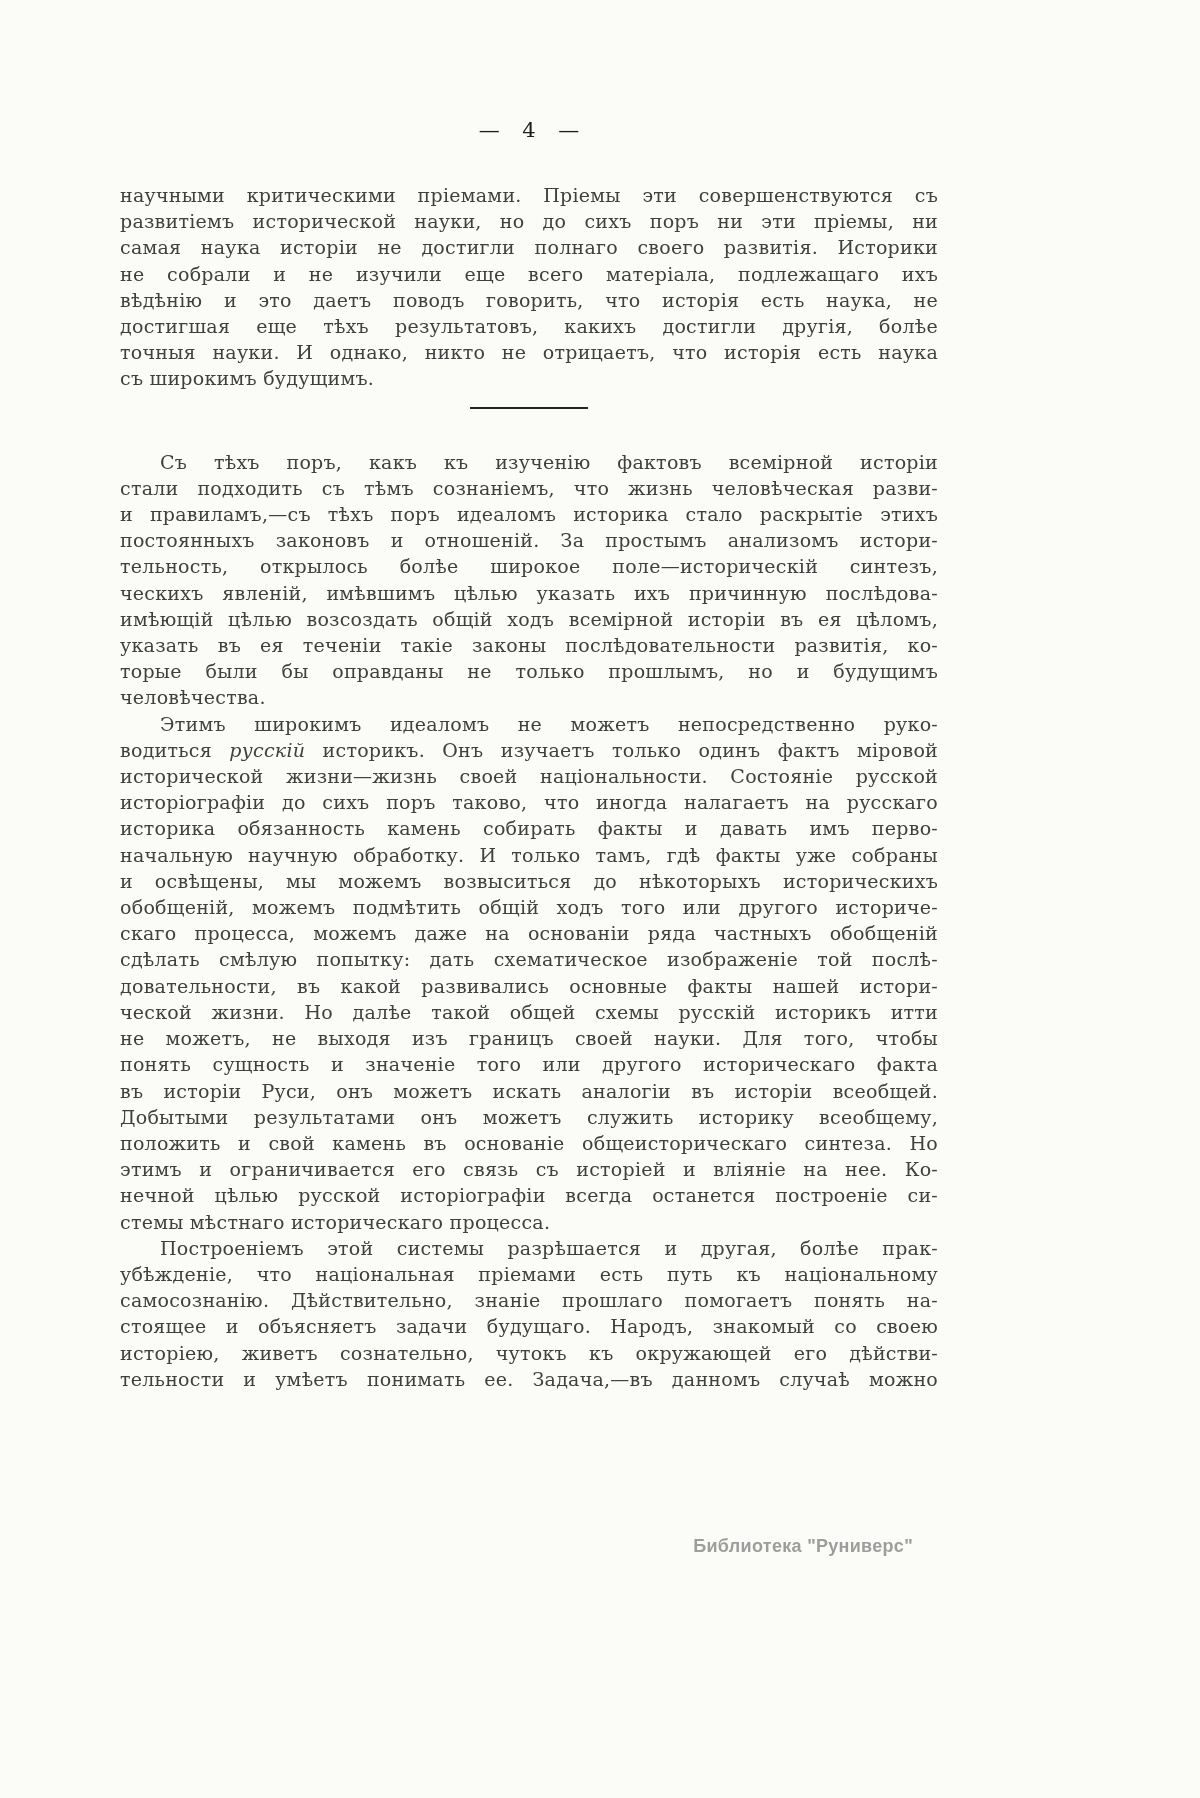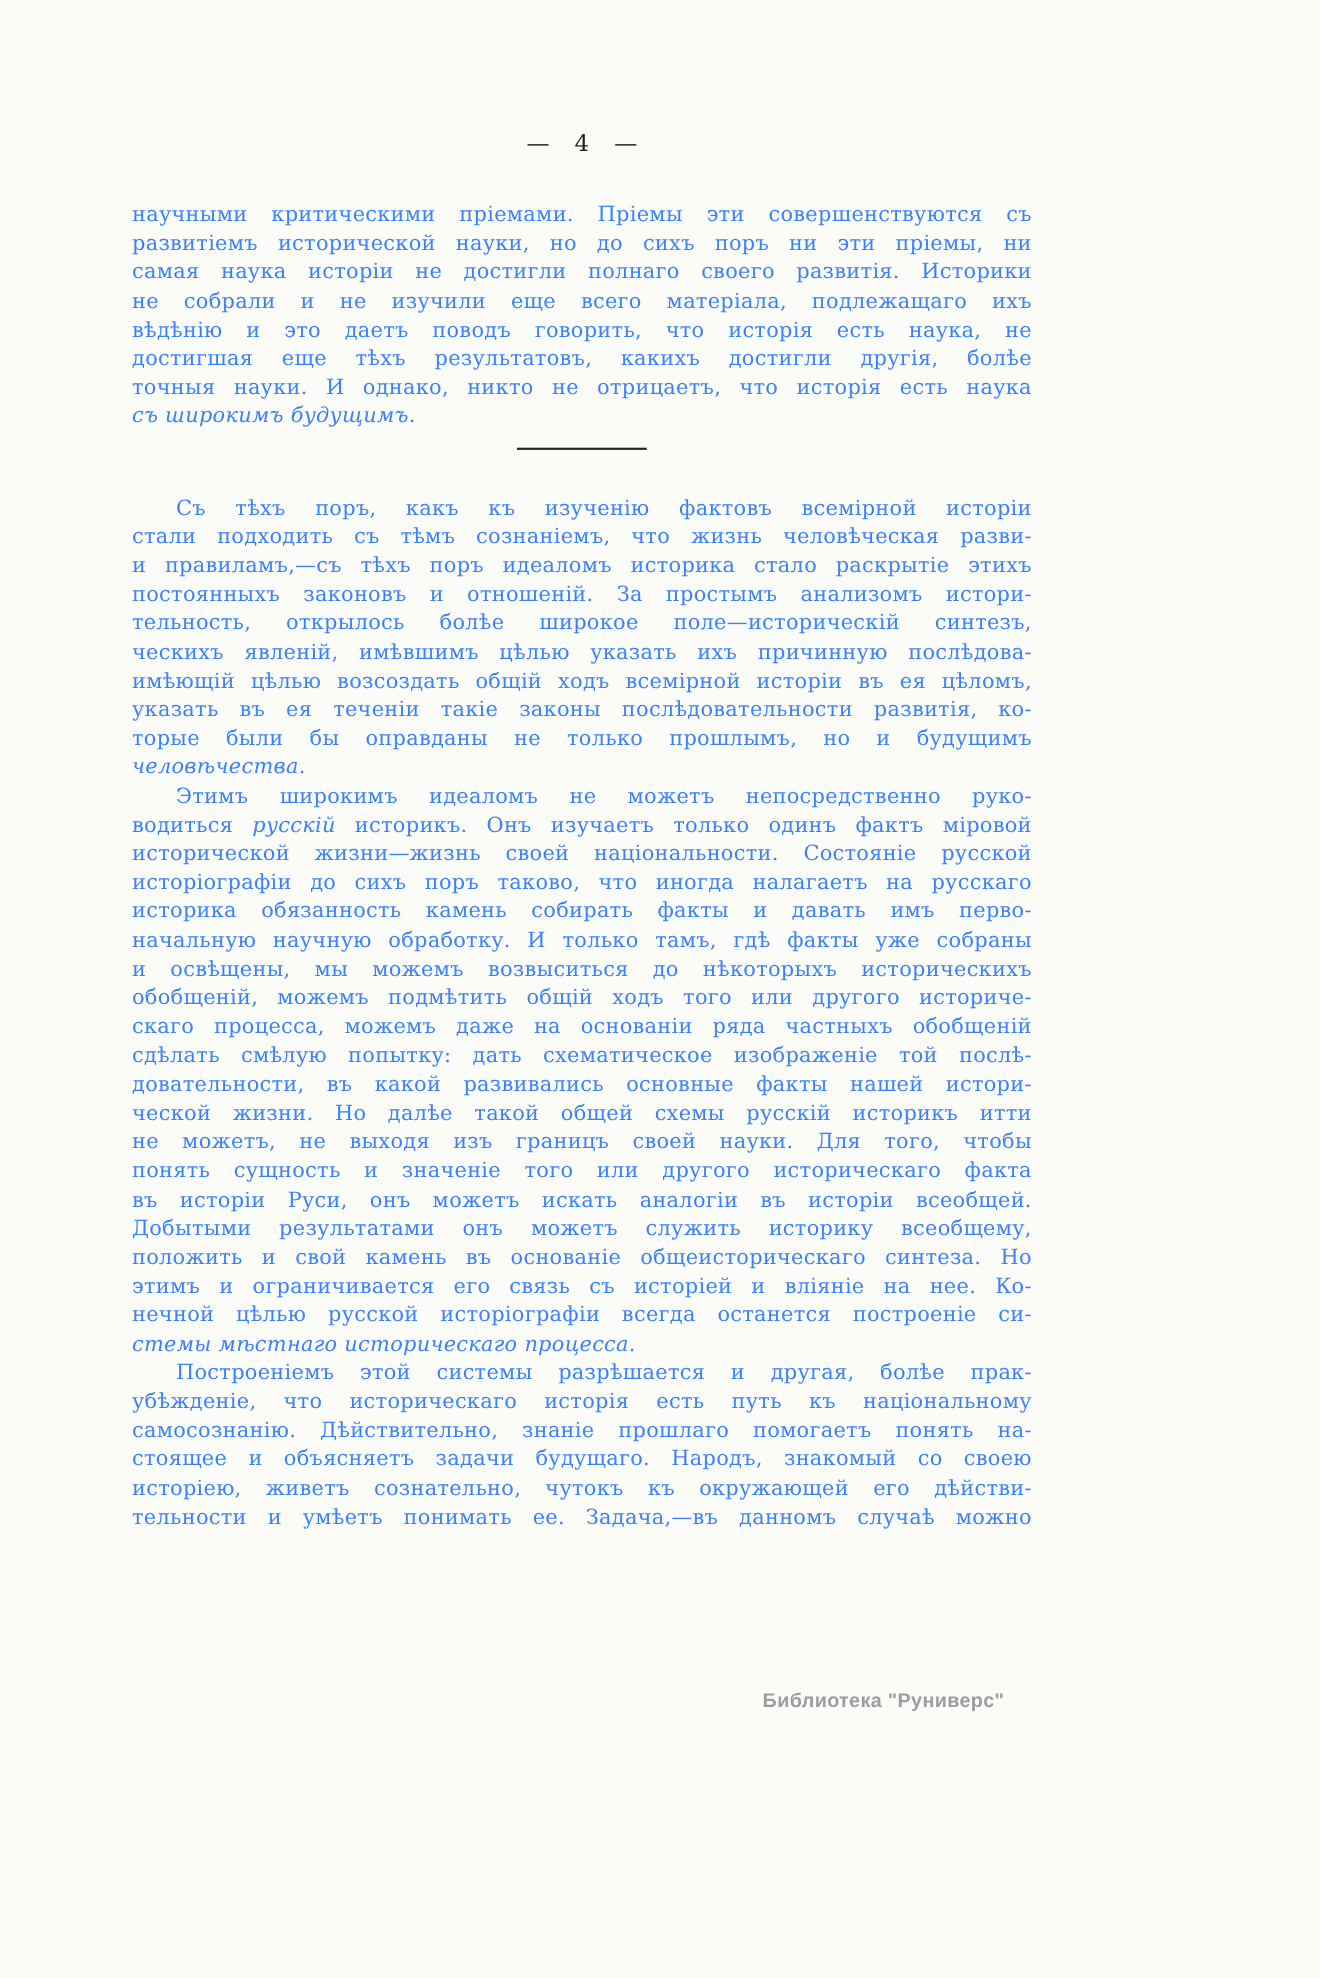--- a/index.html
+++ b/index.html
@@ -26,23 +26,23 @@
     top: 182px;
     left: 120px;
     width: 818px;
   }
   .line {
     font-size: 19px;
     line-height: 26.2px;
     letter-spacing: 0.25px;
     text-align: justify;
     text-align-last: justify;
-    color: #3b82f6;
+    color: #404040;
   }
-  .line.end { text-align-last: left; font-style: italic; }
+  .line.end { text-align-last: left; }
   .line.indent { text-indent: 40px; }
   .italic { font-style: italic; }
   .divider {
     width: 118px;
     height: 2px;
     background: #242424;
     margin: 15px auto 40px auto;
   }
   .watermark {
     position: absolute;
@@ -106,21 +106,21 @@
     <div class="line">въ исторіи Руси, онъ можетъ искать аналогіи въ исторіи всеобщей.</div>
     <div class="line">Добытыми результатами онъ можетъ служить историку всеобщему,</div>
     <div class="line">положить и свой камень въ основаніе общеисторическаго синтеза. Но</div>
     <div class="line">этимъ и ограничивается его связь съ исторіей и вліяніе на нее. Ко-</div>
     <div class="line">нечной цѣлью русской исторіографіи всегда останется построеніе си-</div>
     <div class="line end">стемы мѣстнаго историческаго процесса.</div>
   </div>
 
   <div class="paragraph">
     <div class="line indent">Построеніемъ этой системы разрѣшается и другая, болѣе прак-</div>
-    <div class="line">убѣжденіе, что историческаго исторія есть путь къ національному</div>
+    <div class="line">убѣжденіе, что національная пріемами есть путь къ національному</div>
     <div class="line">самосознанію. Дѣйствительно, знаніе прошлаго помогаетъ понять на-</div>
     <div class="line">стоящее и объясняетъ задачи будущаго. Народъ, знакомый со своею</div>
     <div class="line">исторіею, живетъ сознательно, чутокъ къ окружающей его дѣйстви-</div>
     <div class="line">тельности и умѣетъ понимать ее. Задача,—въ данномъ случаѣ можно</div>
   </div>
 
 </div>
 
 <div class="watermark">Библиотека "Руниверс"</div>
 

